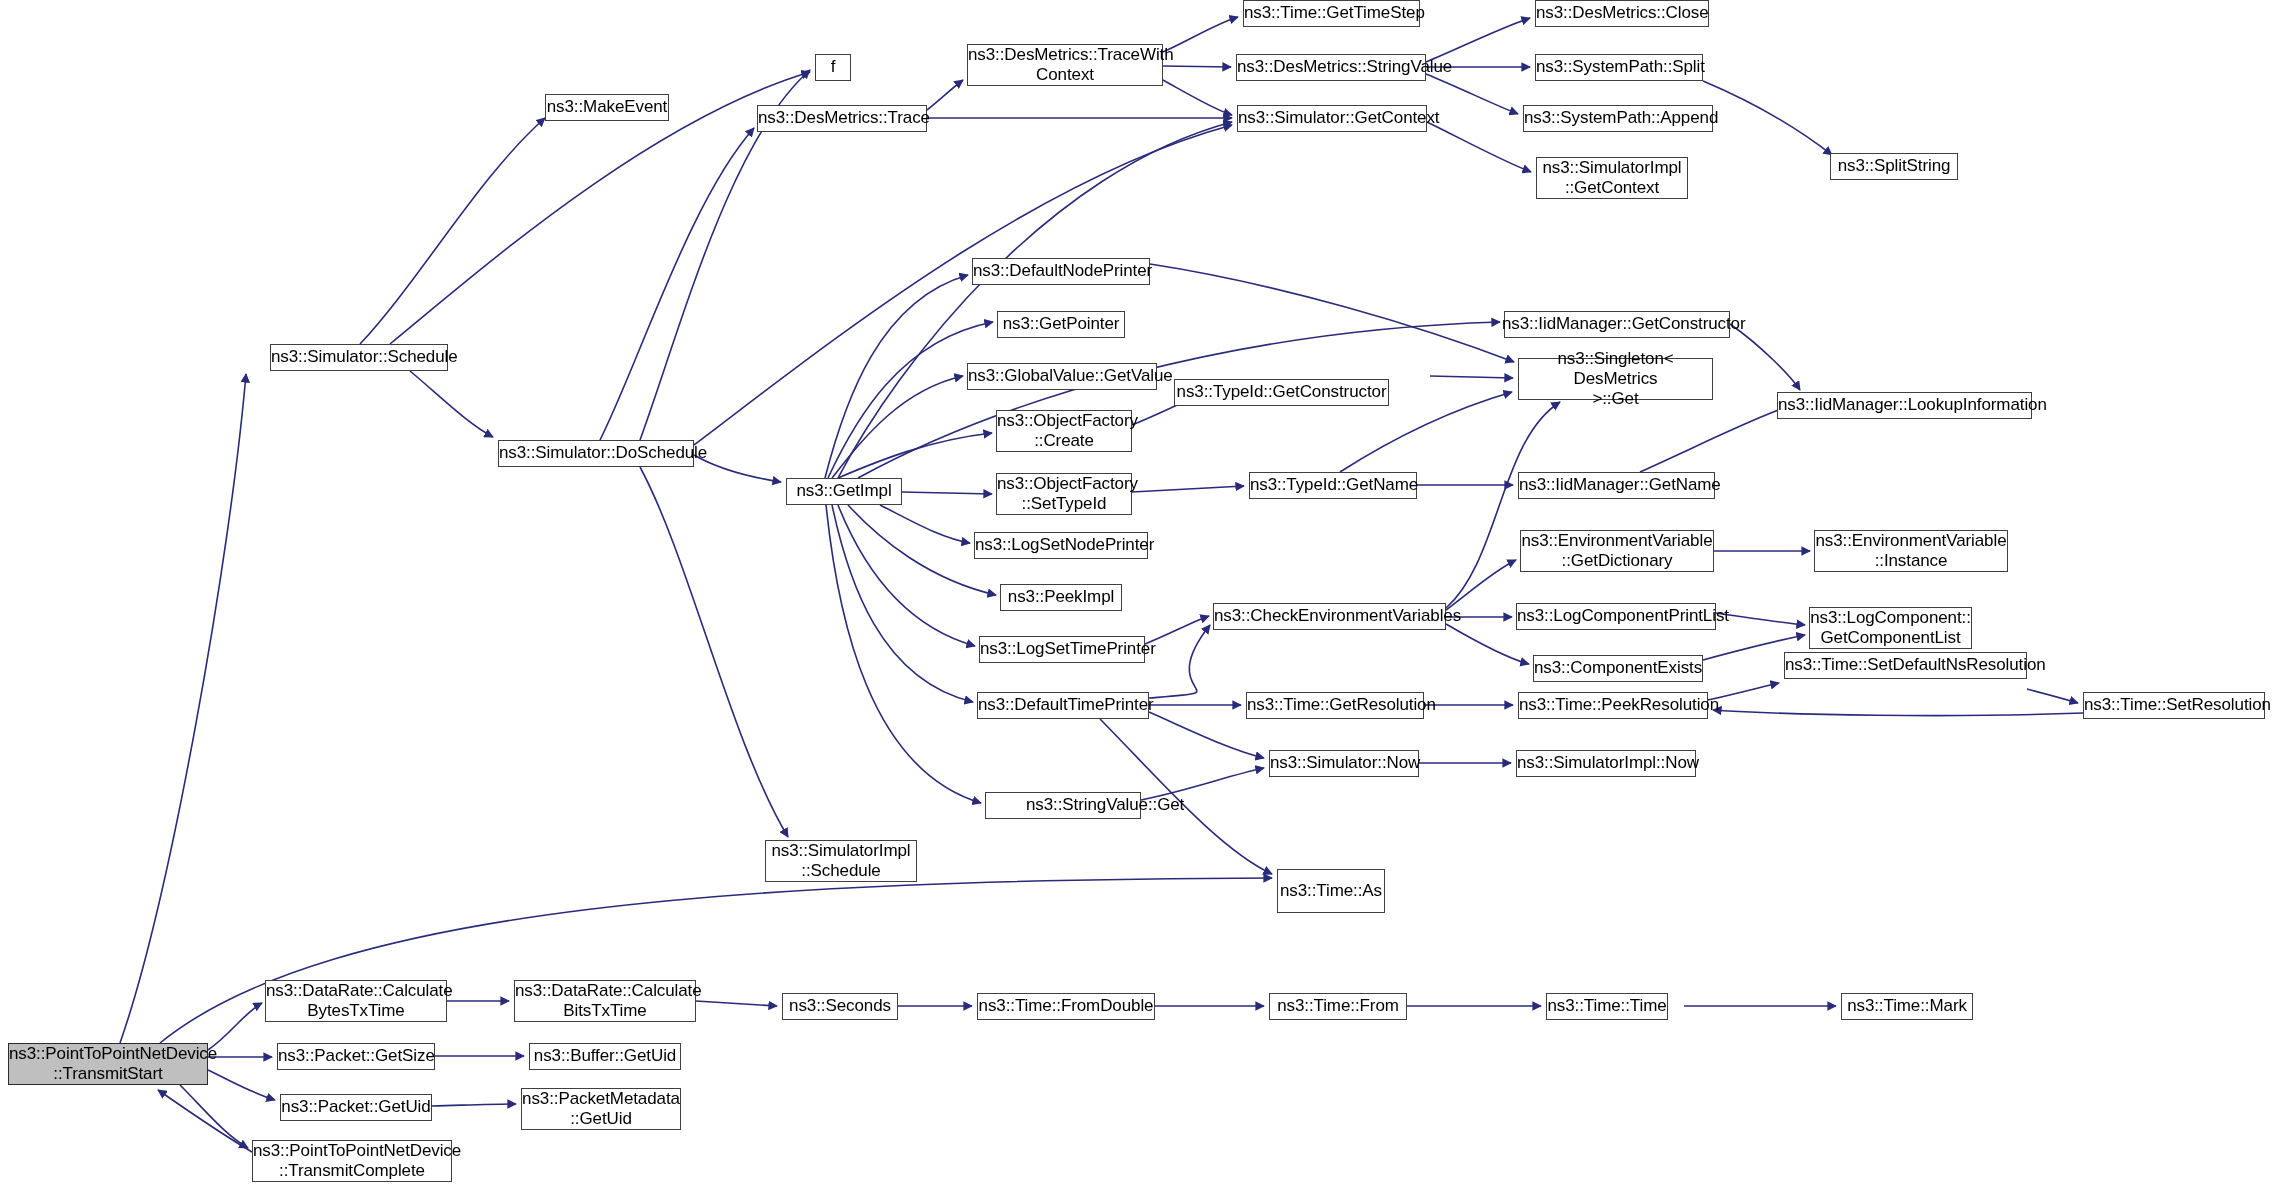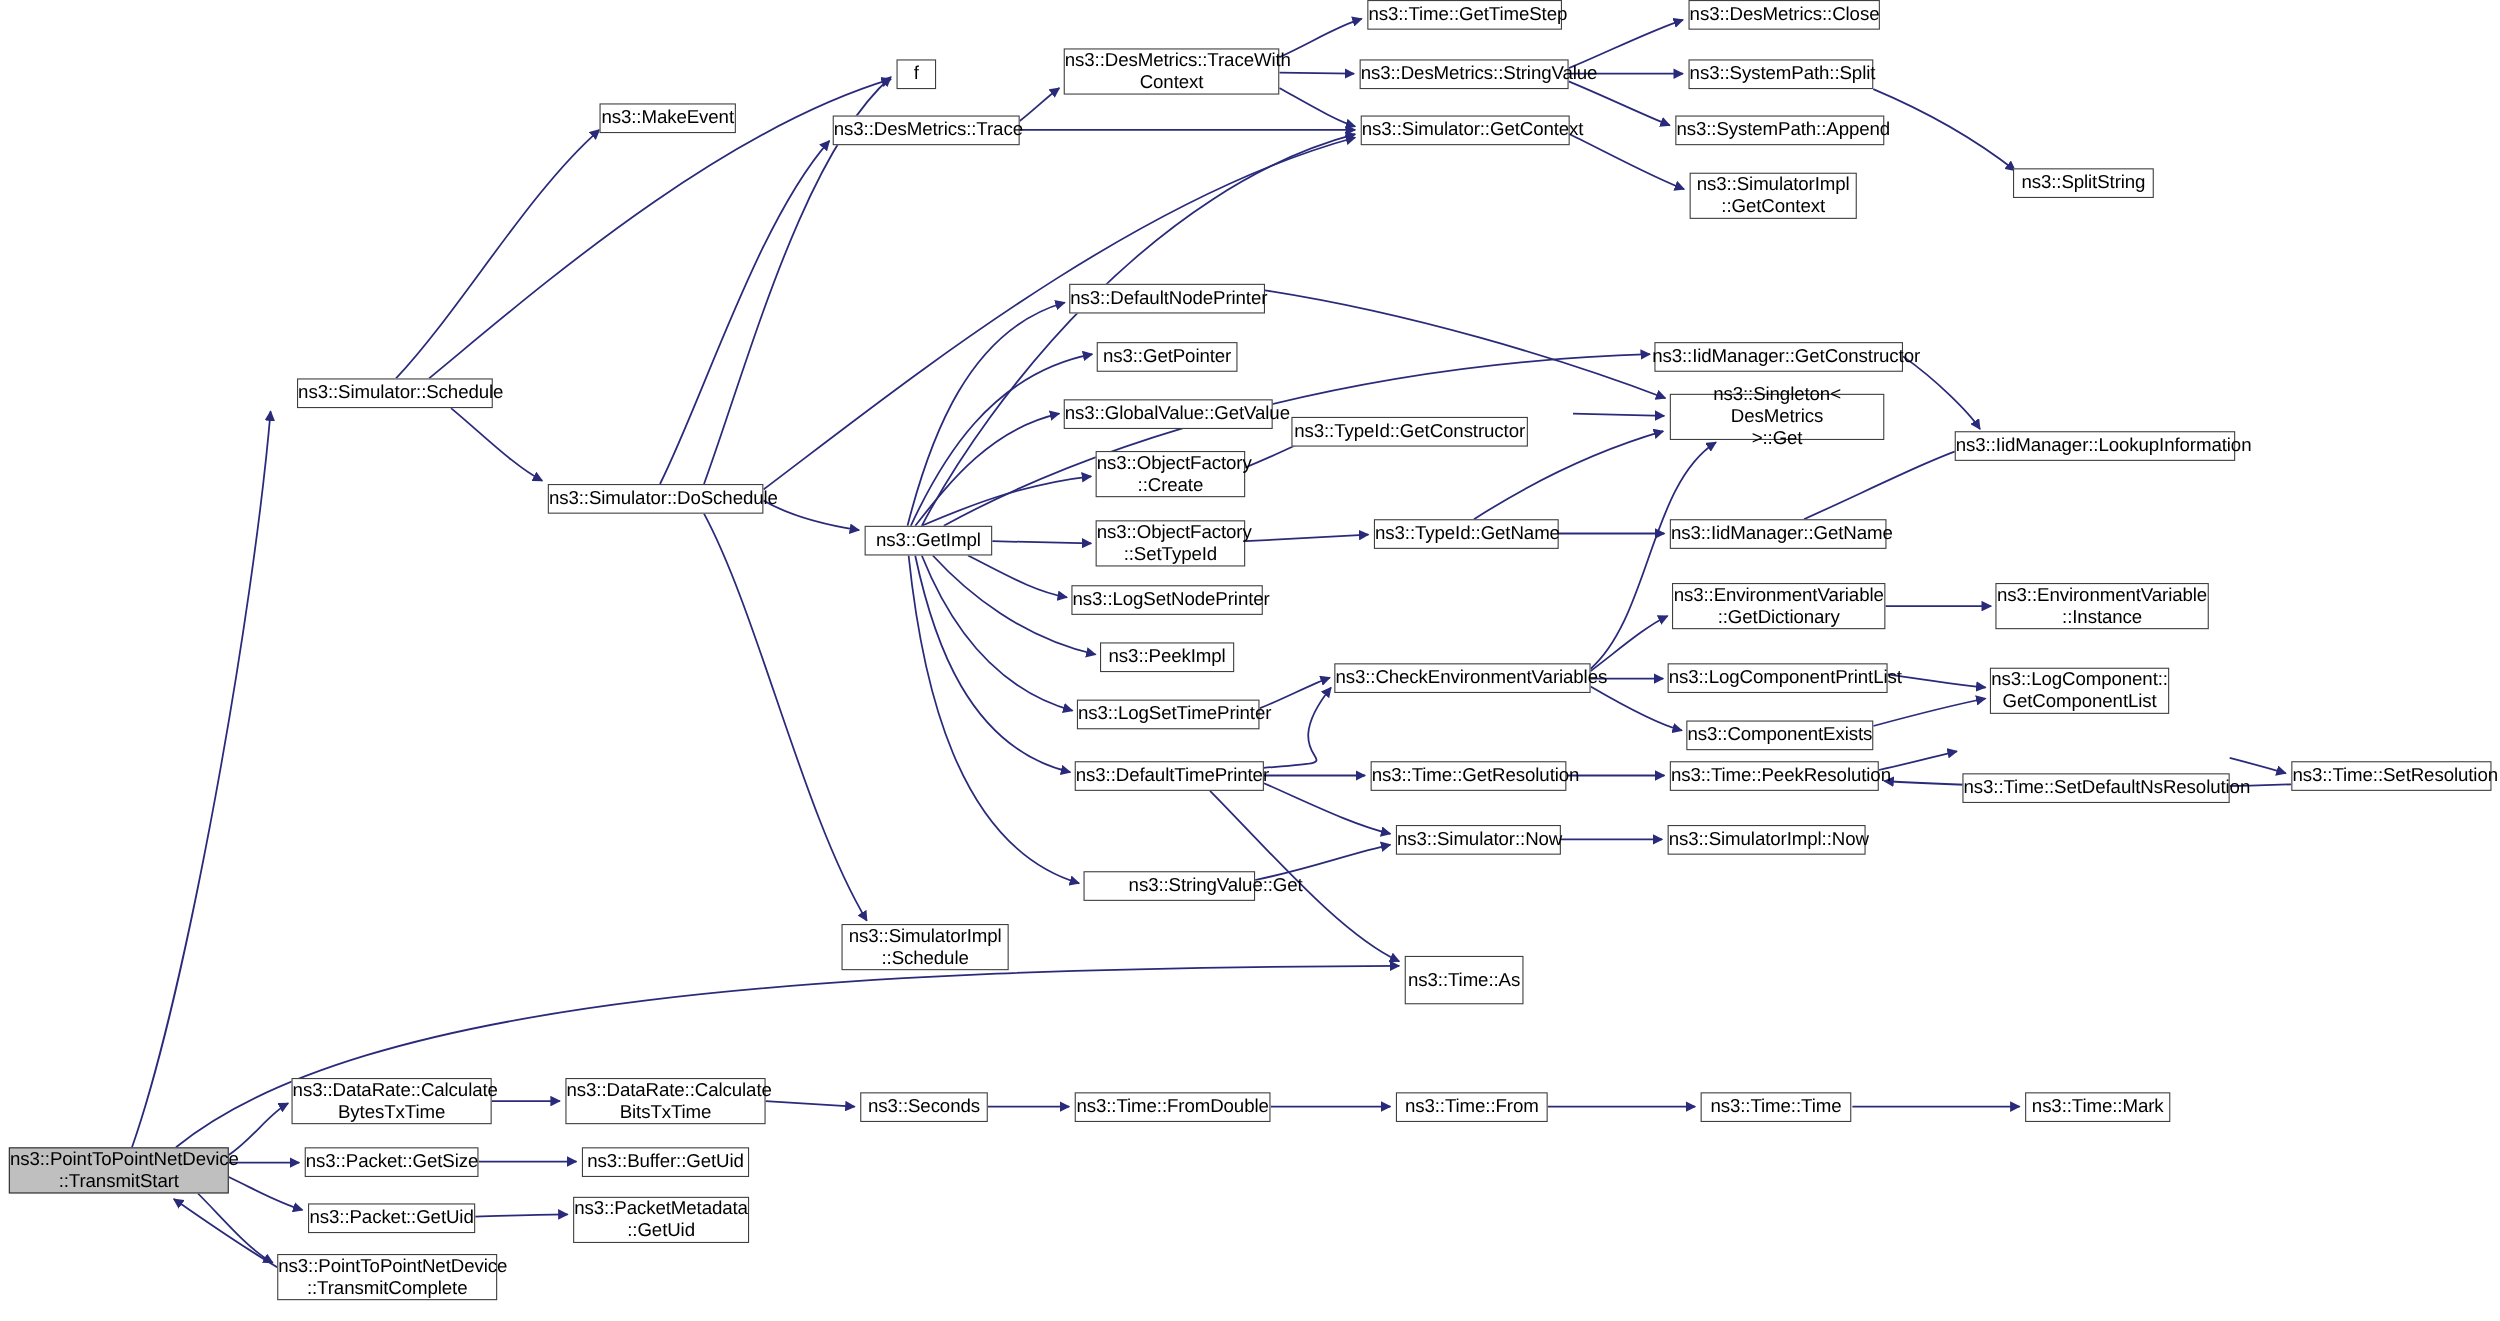--- a/index.html
+++ b/index.html
@@ -179,33 +179,33 @@
       <div class="node" style="left: 1520px; top: 530px; width: 194px; height: 42px;"><span class="node-label">ns3::EnvironmentVariable
 ::GetDictionary</span></div>
       <div class="node" style="left: 1814px; top: 530px; width: 194px; height: 42px;"><span class="node-label">ns3::EnvironmentVariable
 ::Instance</span></div>
       <div class="node" style="left: 1516px; top: 603px; width: 200px; height: 27px;"><span class="node-label">ns3::LogComponentPrintList</span></div>
       <div class="node" style="left: 1809px; top: 607px; width: 163px; height: 42px;"><span class="node-label">ns3::LogComponent::
 GetComponentList</span></div>
       <div class="node" style="left: 1533px; top: 655px; width: 170px; height: 27px;"><span class="node-label">ns3::ComponentExists</span></div>
       <div class="node" style="left: 1246px; top: 692px; width: 178px; height: 27px;"><span class="node-label">ns3::Time::GetResolution</span></div>
       <div class="node" style="left: 1518px; top: 692px; width: 190px; height: 27px;"><span class="node-label">ns3::Time::PeekResolution</span></div>
-      <div class="node" style="left: 1784px; top: 703px; width: 243px; height: 27px;"><span class="node-label">ns3::Time::SetDefaultNsResolution</span></div>
+      <div class="node" style="left: 1784px; top: 652px; width: 243px; height: 27px;"><span class="node-label">ns3::Time::SetDefaultNsResolution</span></div>
       <div class="node" style="left: 2083px; top: 692px; width: 182px; height: 27px;"><span class="node-label">ns3::Time::SetResolution</span></div>
       <div class="node" style="left: 1269px; top: 750px; width: 150px; height: 27px;"><span class="node-label">ns3::Simulator::Now</span></div>
       <div class="node" style="left: 1516px; top: 750px; width: 180px; height: 27px;"><span class="node-label">ns3::SimulatorImpl::Now</span></div>
       <div class="node" style="left: 1277px; top: 869px; width: 108px; height: 44px;"><span class="node-label">ns3::Time::As</span></div>
       <div class="node" style="left: 265px; top: 980px; width: 182px; height: 42px;"><span class="node-label">ns3::DataRate::Calculate
 BytesTxTime</span></div>
       <div class="node" style="left: 514px; top: 980px; width: 182px; height: 42px;"><span class="node-label">ns3::DataRate::Calculate
 BitsTxTime</span></div>
       <div class="node" style="left: 782px; top: 993px; width: 116px; height: 27px;"><span class="node-label">ns3::Seconds</span></div>
       <div class="node" style="left: 977px; top: 993px; width: 178px; height: 27px;"><span class="node-label">ns3::Time::FromDouble</span></div>
       <div class="node" style="left: 1269px; top: 993px; width: 138px; height: 27px;"><span class="node-label">ns3::Time::From</span></div>
-      <div class="node" style="left: 1546px; top: 993px; width: 137px; height: 27px;"><span class="node-label">ns3::Time::Time</span></div>
+      <div class="node" style="left: 1546px; top: 993px; width: 122px; height: 27px;"><span class="node-label">ns3::Time::Time</span></div>
       <div class="node" style="left: 1841px; top: 993px; width: 132px; height: 27px;"><span class="node-label">ns3::Time::Mark</span></div>
       <div class="node" style="left: 277px; top: 1043px; width: 158px; height: 27px;"><span class="node-label">ns3::Packet::GetSize</span></div>
       <div class="node" style="left: 529px; top: 1043px; width: 152px; height: 27px;"><span class="node-label">ns3::Buffer::GetUid</span></div>
       <div class="node" style="left: 280px; top: 1094px; width: 152px; height: 27px;"><span class="node-label">ns3::Packet::GetUid</span></div>
       <div class="node" style="left: 521px; top: 1088px; width: 160px; height: 42px;"><span class="node-label">ns3::PacketMetadata
 ::GetUid</span></div>
       <div class="node" style="left: 252px; top: 1140px; width: 200px; height: 42px;"><span class="node-label">ns3::PointToPointNetDevice
 ::TransmitComplete</span></div>
     </div>
 </div>

